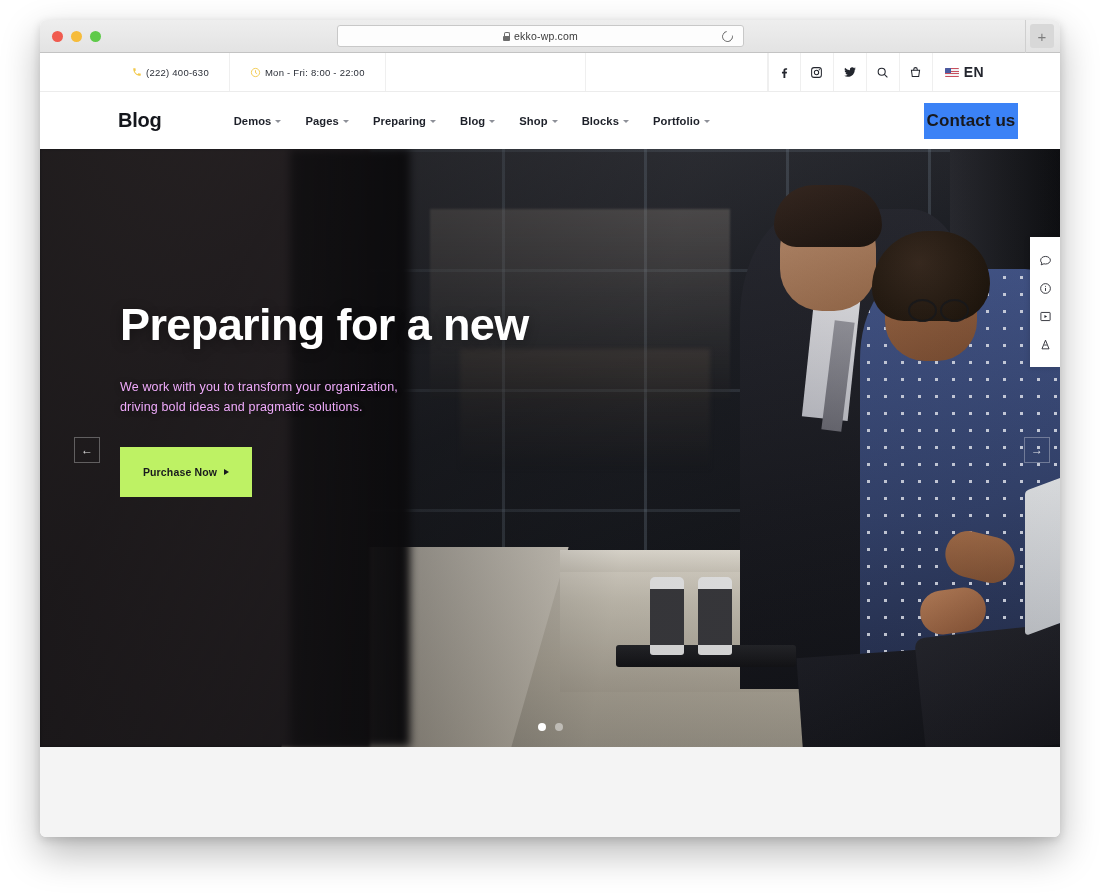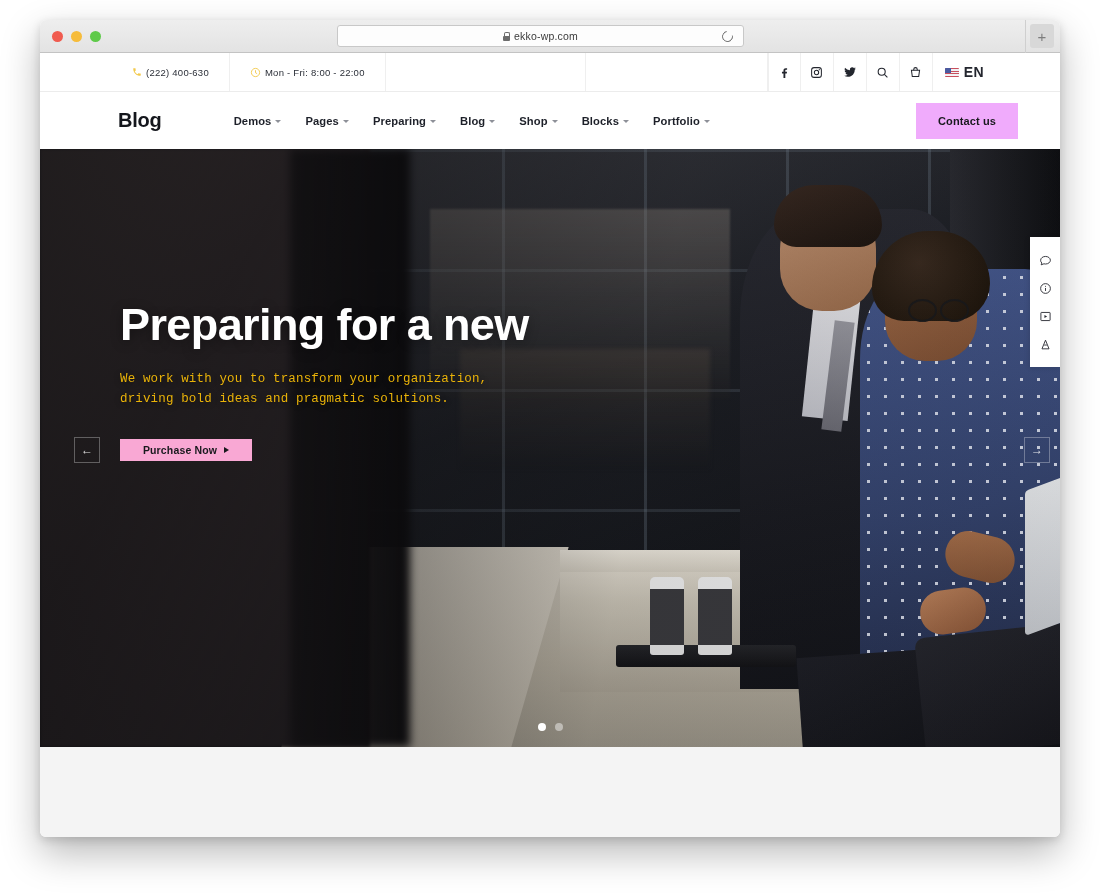--- a/index.html
+++ b/index.html
@@ -153,24 +153,24 @@
   }
   .caret {
     width: 0; height: 0;
     border-left: 3.2px solid transparent;
     border-right: 3.2px solid transparent;
     border-top: 3.4px solid #8d9098;
     margin-top: 1px;
   }
   .contact-btn {
     margin-left: auto;
-    width: 102px; height: 36px;
-    background: #f0abfc;
+    width: 94px; height: 36px;
+    background: #3b82f6;
     display: flex; align-items: center; justify-content: center;
-    font-size: 11px; font-weight: bold; color: #18191d;
+    font-size: 17px; font-weight: bold; color: #18191d;
     letter-spacing: 0.1px;
     cursor: pointer;
   }
 
   
   .hero {
     position: relative;
     height: 598px;
     overflow: hidden;
     background: #1b1b20;
@@ -338,30 +338,29 @@
   .hero-content {
     position: absolute; left: 80px; top: 152px;
     z-index: 5;
   }
   .hero-title {
     font-size: 45px; font-weight: bold; color: #ffffff;
     line-height: 1.06; letter-spacing: -0.6px;
     text-shadow: 0 2px 12px rgba(0,0,0,0.35);
   }
   .hero-sub {
-    margin-top: 20px;
-    font-size: 12.5px; color: #eab308;
+    margin-top: 28px;
+    font-size: 12.5px; color: #f0abfc;
     line-height: 1.62; letter-spacing: 0.15px;
     text-shadow: 0 1px 6px rgba(0,0,0,0.45);
-    font-family: Liberation Mono, monospace;
   }
   .purchase-btn {
     margin-top: 30px;
-    width: 132px; height: 22px;
-    background: #f9a8d4;
+    width: 132px; height: 50px;
+    background: #bef264;
     display: flex; align-items: center; justify-content: center; gap: 7px;
     font-size: 10.5px; font-weight: bold; color: #18191d;
     letter-spacing: 0.15px;
     cursor: pointer;
   }
   .purchase-btn .arw {
     width:0;height:0;border-top:3.5px solid transparent;
     border-bottom:3.5px solid transparent;border-left:5px solid #18191d;
   }
 

